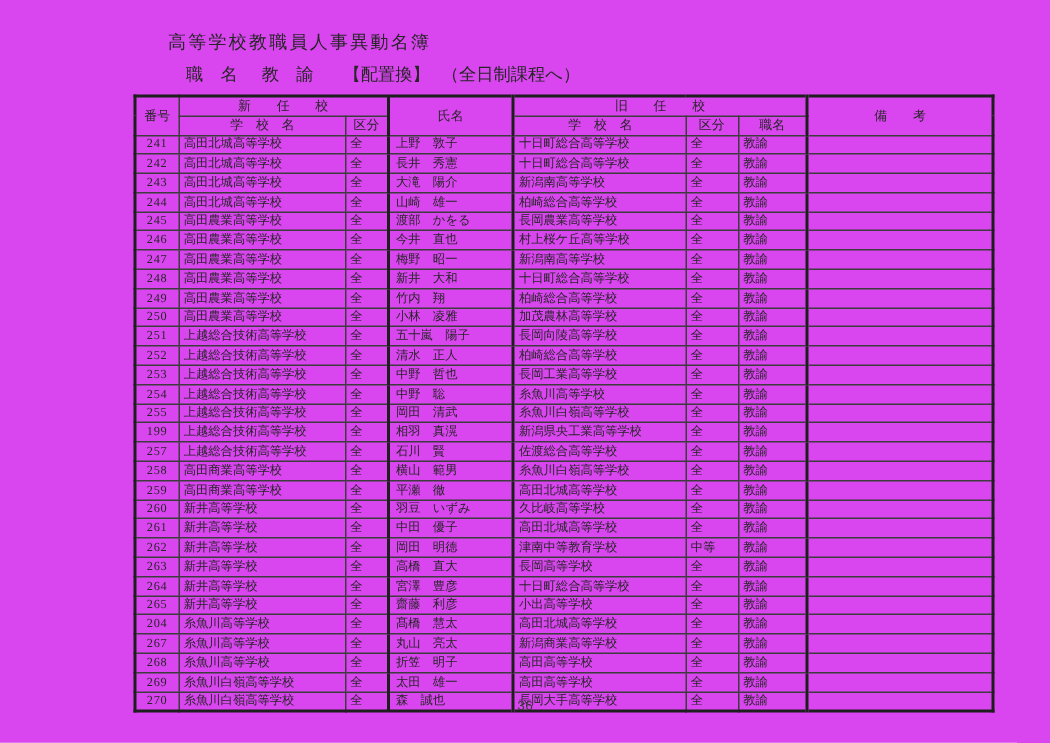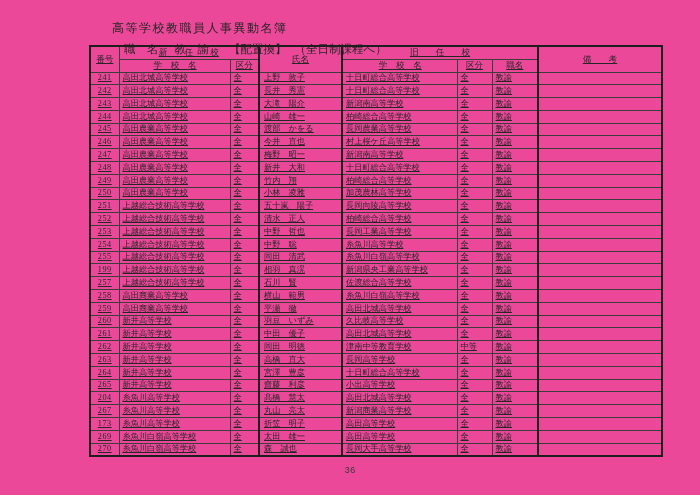--- a/index.html
+++ b/index.html
@@ -1,37 +1,36 @@
 <!DOCTYPE html>
 <html><head>
 <meta charset="utf-8">
 <style>
   html,body{margin:0;padding:0;}
   body{
     width:700px;height:495px;background:#fbfbf9;
     font-family:"Liberation Serif","DejaVu Serif",serif;
     color:#262626;position:relative;overflow:hidden;
   }
-  .page{position:absolute;inset:0;background:#ec4899;}
+  .page{position:absolute;inset:0;background:#d946ef;}
   .doc-title{
     position:absolute;left:112px;top:20px;
     font-size:12px;letter-spacing:1.5px;white-space:nowrap;
   }
   .doc-subtitle{
     position:absolute;left:124px;top:42px;
     font-size:11.5px;white-space:nowrap;
   }
   .doc-subtitle .g1{margin-left:16px;}
   .doc-subtitle .g2{margin-left:20px;text-align:right;}
   .doc-subtitle .g3{margin-left:8px;}
   table.personnel{
-    position:absolute;left:89px;top:45px;
+    position:absolute;left:89px;top:63px;
     border-collapse:collapse;table-layout:fixed;width:572px;
     border:2px solid #1e1e1e;
-    text-decoration:underline;
   }
   .personnel th,.personnel td{
     border:1px solid #3d3d3d;
     font-weight:normal;
     font-size:8.2px;
     line-height:1;
     padding:0 2px;
     overflow:hidden;
     white-space:nowrap;
     box-sizing:border-box;
@@ -353,21 +352,21 @@
       <td class="c-no">267</td>
       <td class="c-school">糸魚川高等学校</td>
       <td class="c-div">全</td>
       <td class="c-name vthick">丸山　亮太</td>
       <td class="c-school vthick">新潟商業高等学校</td>
       <td class="c-div">全</td>
       <td class="c-title">教諭</td>
       <td class="c-remarks vthick"></td>
     </tr>
         <tr>
-      <td class="c-no">173</td>
+      <td class="c-no">268</td>
       <td class="c-school">糸魚川高等学校</td>
       <td class="c-div">全</td>
       <td class="c-name vthick">折笠　明子</td>
       <td class="c-school vthick">高田高等学校</td>
       <td class="c-div">全</td>
       <td class="c-title">教諭</td>
       <td class="c-remarks vthick"></td>
     </tr>
         <tr>
       <td class="c-no">269</td>

